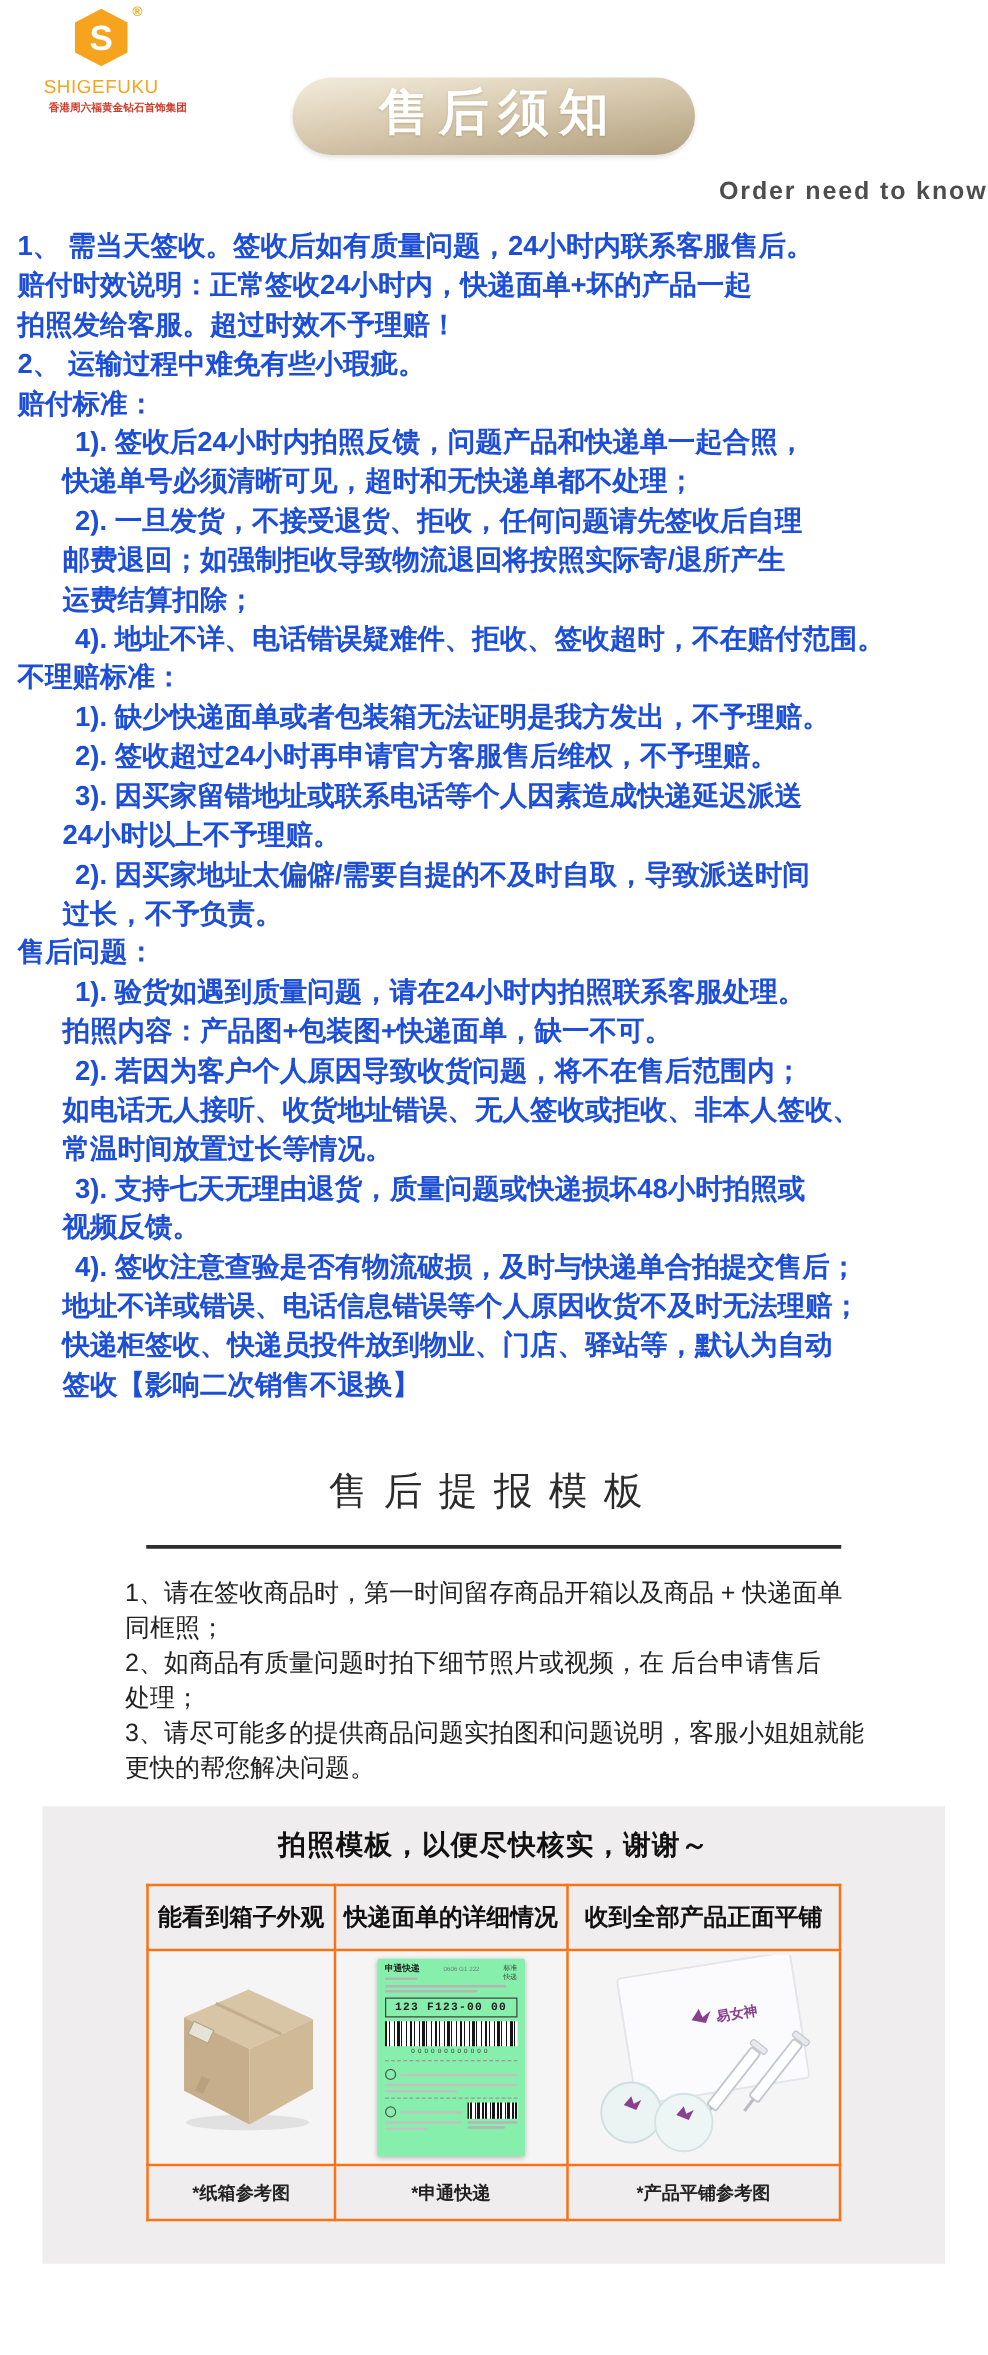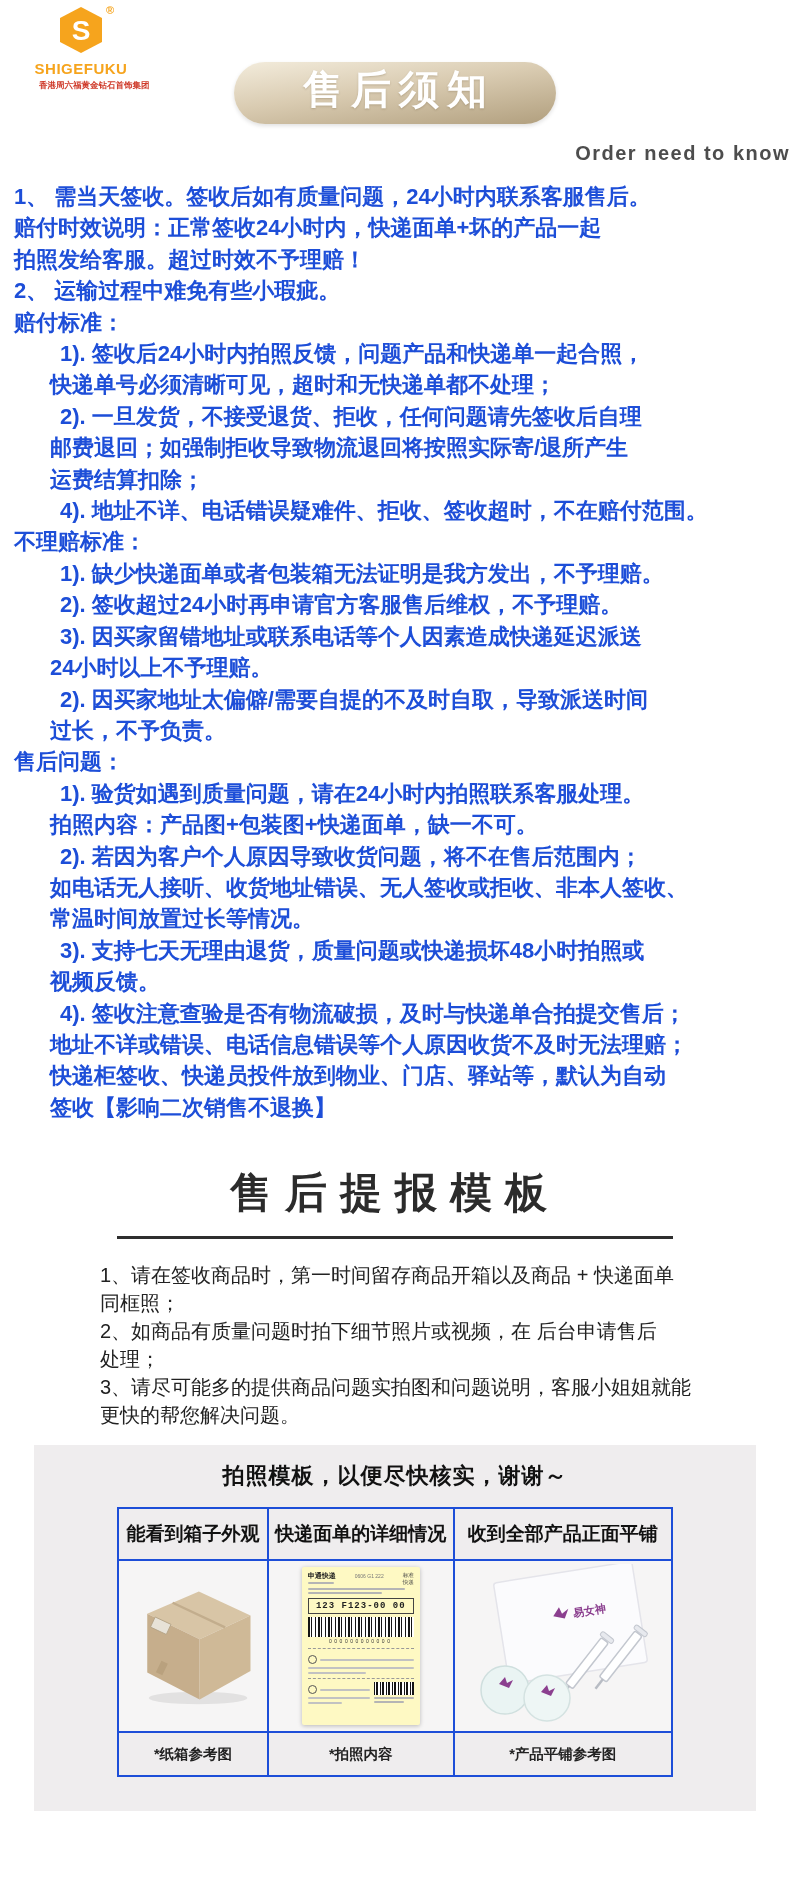--- a/index.html
+++ b/index.html
@@ -3,58 +3,58 @@
 <meta charset="utf-8">
 <style>
   html,body{margin:0;padding:0;background:#ffffff;}
   .page{width:790px;height:1884px;position:relative;background:#fff;overflow:hidden;
         font-family:"Liberation Sans",sans-serif;color:#161616;}
 
   
   .logo{position:absolute;top:6px;left:22px;width:118px;text-align:center;}
   .logo-hex-wrap{position:relative;width:46px;margin:0 auto;}
   .logo-reg{position:absolute;top:-2px;right:-10px;font-size:11px;color:#f6a41d;font-weight:bold;}
-  .logo-name{font-size:15px;font-weight:bold;color:#f6a41d;letter-spacing:.5px;margin-top:2px;}
+  .logo-name{font-size:15px;font-weight:normal;color:#f6a41d;letter-spacing:.5px;margin-top:2px;}
   .logo-tagline{font-size:8.5px;color:#cf3a2a;margin-top:3px;white-space:nowrap;font-weight:bold;margin-left:17px;}
 
   
   .banner{margin:62px auto 0;width:322px;height:62px;border-radius:32px;
           background:linear-gradient(172deg,#f3ecdc 0%,#d9cbb1 45%,#b19f7e 100%);
           box-shadow:0 2px 4px rgba(0,0,0,.12);
           display:flex;align-items:flex-start;justify-content:center;}
   .banner-title{font-size:40px;font-weight:bold;color:#ffffff;letter-spacing:8px;
                 text-shadow:0 1px 2px rgba(90,70,40,.25);padding-left:8px;}
   .subtitle{margin-top:18px;text-align:right;font-size:20px;color:#4d4d4d;
             letter-spacing:1.5px;font-weight:600;}
 
   
   .notice{margin:16px 14px 0 14px;font-size:22px;line-height:31.4px;font-weight:600;color:#1d4ed8;}
   .nline{white-space:nowrap;}
   .ind0{padding-left:0;}
   .ind1{padding-left:46px;}
   .ind2{padding-left:36px;}
 
   
-  .tpl-title{margin-top:42px;text-align:center;font-size:42px;font-weight:700;
+  .tpl-title{margin-top:42px;text-align:center;font-size:31px;font-weight:400;
              letter-spacing:13px;color:#2b2b2b;line-height:56px;}
   .tpl-rule{width:556px;height:3px;background:#2e2e2e;margin:15px auto 0;}
   .tpl-list{margin:22px 60px 0 100px;font-size:20px;line-height:28px;font-weight:500;color:#222;}
 
   
   .panel{margin:16px 34px 0;height:366px;background:#efedee;padding-top:16px;box-sizing:border-box;}
   .panel-title{text-align:center;font-size:22px;font-weight:bold;color:#111;letter-spacing:1px;}
   .ptable{width:556px;margin:16px auto 0;border-collapse:collapse;table-layout:fixed;}
-  .ptable td{border:2px solid #1d4ed8;text-align:center;vertical-align:middle;padding:0;}
+  .ptable td{border:2px solid #f97316;text-align:center;vertical-align:middle;padding:0;}
   .col1{width:27%;}.col2{width:33.5%;}.col3{width:39.5%;}
   .ptable .hrow td{height:50px;font-size:19px;font-weight:bold;color:#111;}
   .ptable .irow td{height:170px;background:#f6f5f5;}
   .ptable .crow td{height:42px;font-size:14.5px;font-weight:bold;color:#222;}
 
   
-  .waybill{width:118px;height:158px;background:#fef9c3;margin:0 auto;box-shadow:0 1px 4px rgba(0,0,0,.25);
+  .waybill{width:118px;height:158px;background:#86efac;margin:0 auto;box-shadow:0 1px 4px rgba(0,0,0,.25);
            padding:5px 6px;box-sizing:border-box;text-align:left;border-radius:2px;}
   .wb-head{display:flex;justify-content:space-between;align-items:flex-start;}
   .wb-courier{font-size:7px;font-weight:bold;color:#222;line-height:8px;}
   .wb-meta{font-size:5px;color:#777;line-height:8px;}
   .wb-tags{font-size:5.5px;color:#444;text-align:right;line-height:7px;}
   .wb-bar{height:2px;background:#b5b5b5;margin-top:2px;border-radius:1px;}
   .wb-orderbox{border:1px solid #444;margin-top:4px;text-align:center;
                font-family:"Liberation Mono",monospace;font-size:9px;letter-spacing:1px;
                padding:2px 0;color:#222;font-weight:bold;}
   .wb-barcode{height:20px;margin-top:3px;
@@ -270,20 +270,20 @@
             <circle cx="42" cy="126" r="24" fill="#eaf4f3" stroke="#cfdfde" stroke-width="1.5"></circle>
             <path d="M36 120 l6 -7 l2 6 l6 -3 l-4 8 z" fill="#8b3f8f"></path>
             <circle cx="84" cy="134" r="23" fill="#eef6f5" stroke="#d4e2e1" stroke-width="1.5"></circle>
             <path d="M78 128 l6 -7 l2 6 l6 -3 l-4 8 z" fill="#8b3f8f"></path>
           </svg>
         </td>
       </tr>
 
       <tr class="crow">
         <td>*纸箱参考图</td>
-        <td>*拍照内容</td>
+        <td>*申通快递</td>
         <td>*产品平铺参考图</td>
       </tr>
     </tbody>
       </table>
   </div>
 
 </div>
 
 </body></html>

